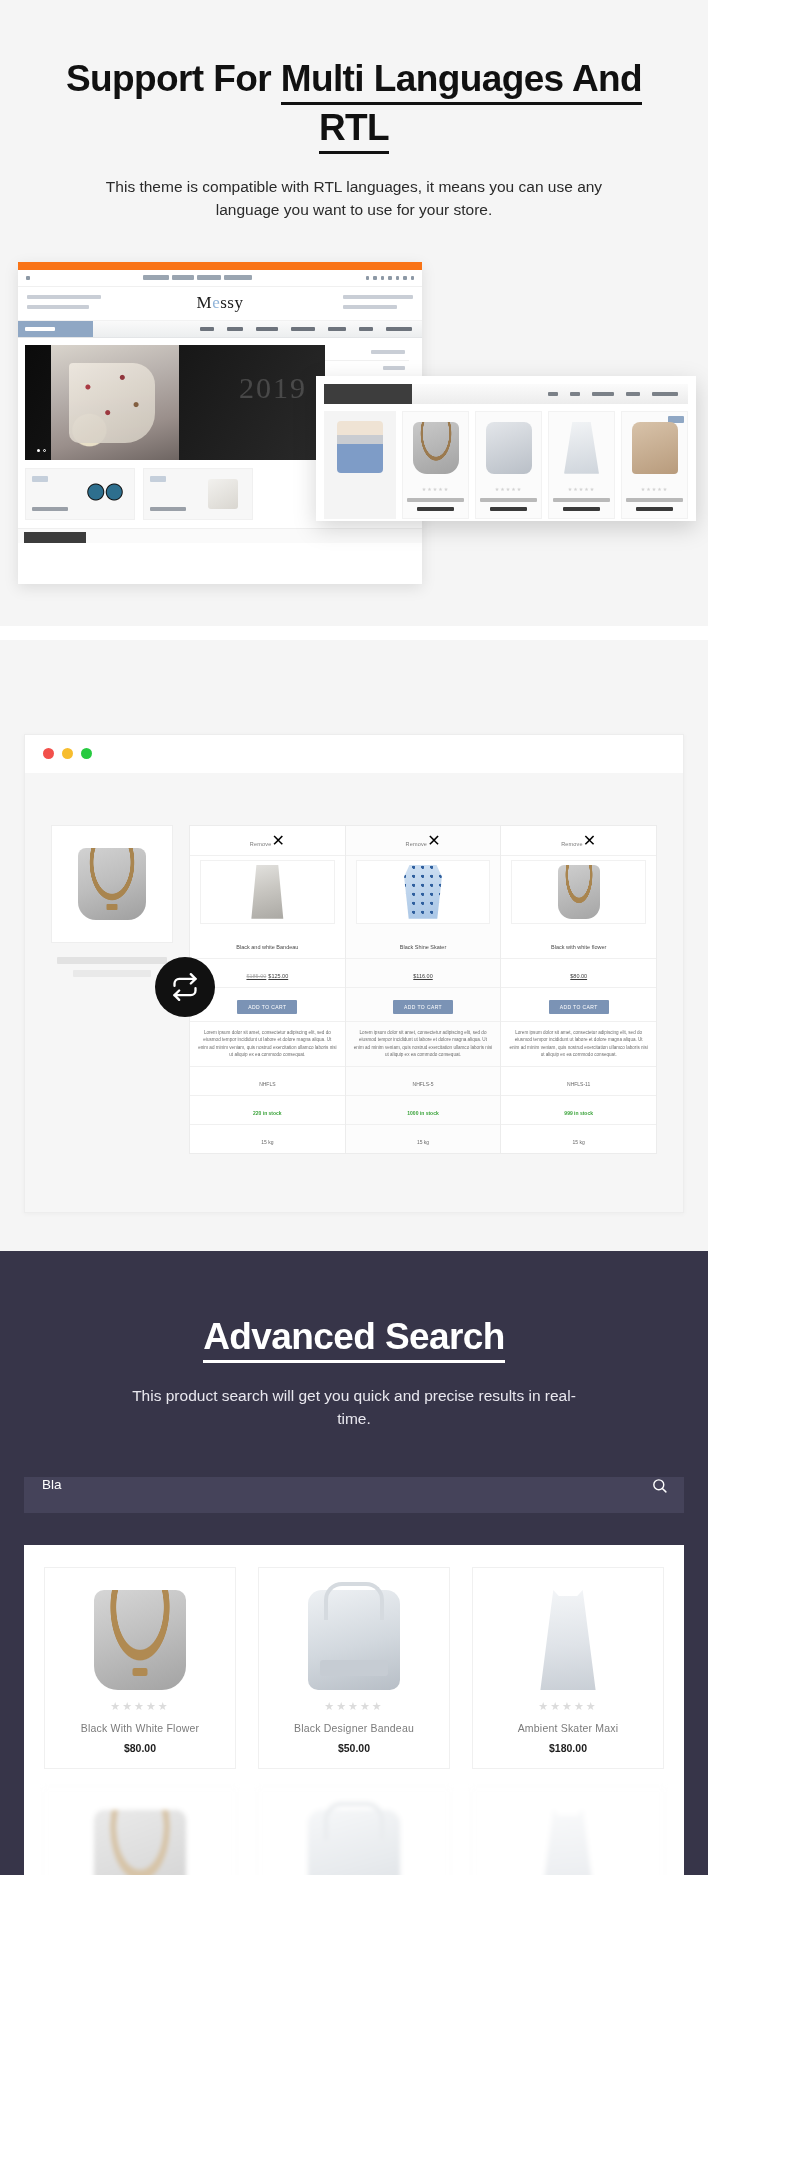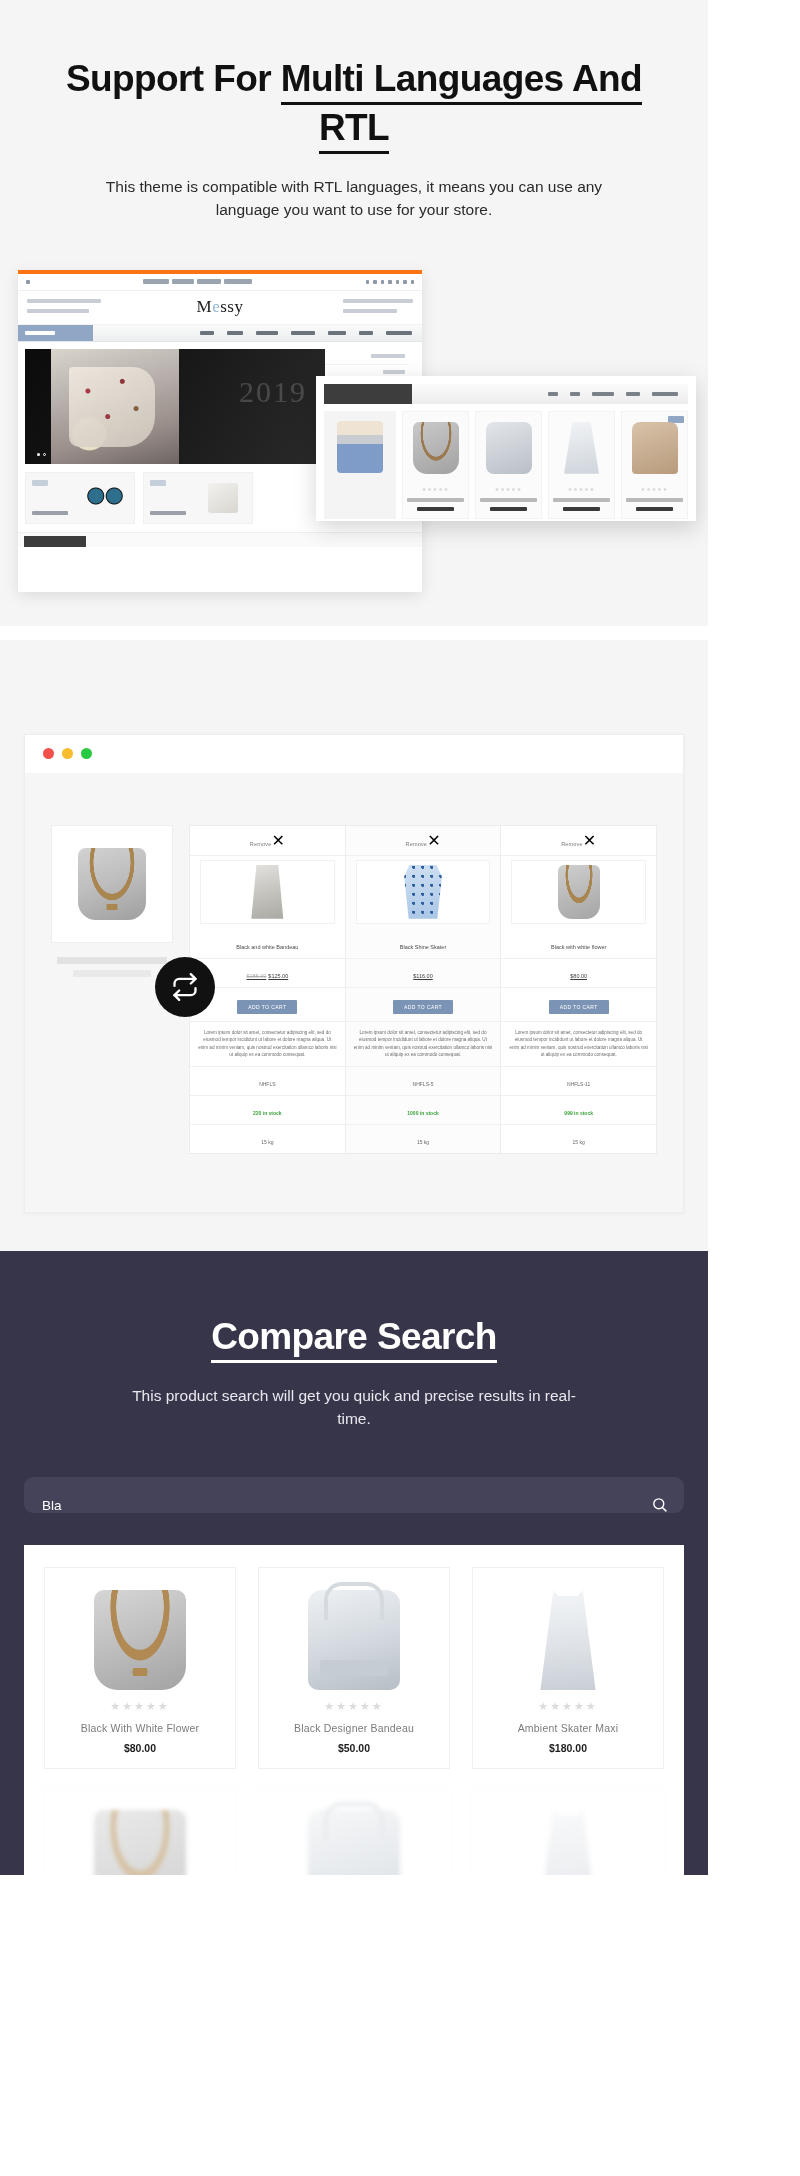--- a/index.html
+++ b/index.html
@@ -46,25 +46,24 @@
     position: relative;
     width: 700px;
     height: 330px;
     margin: 36px auto 0;
   }
   .rtl-win {
     position: absolute;
     left: 14px; top: 4px;
     width: 404px; height: 322px;
     background: #ffffff;
-    border-top: 4px solid #f97316;
+    border-top: 8px solid #f97316;
     box-shadow: 0 4px 14px rgba(0,0,0,.10);
     overflow: hidden;
     font-size: 4px;
-    margin-top: 8px;
   }
   .rtl-topbar {
     height: 17px; background:#fff; display:flex; align-items:center;
     justify-content:space-between; padding:0 8px; border-bottom:1px solid #f0f0f0;
   }
   .rtl-dots { display:flex; gap:3px; }
   .rtl-pill { height:5px; border-radius:1px; background:#9aa5b1; }
   .rtl-icons { display:flex; gap:4px; }
   .rtl-sq { width:3.5px; height:3.5px; background:#8d99a6; border-radius:1px; }
   .rtl-brandrow {
@@ -209,22 +208,22 @@
   .cmp-wt    { font-size:5px; color:#6a6a6a; }
   .cmp-icon-circle {
     position:absolute; left:130px; top:184px; width:60px; height:60px; border-radius:50%;
     background:#111111; display:flex; align-items:center; justify-content:center;
   }
   .cmp-icon-circle svg { width:28px; height:28px; }
 
   
   .search-wrap { width:660px; margin:46px auto 0; }
   .search-box {
-    height:36px; background:#45435a; border-radius:9px;
-    display:flex; align-items:flex-end; padding:0 16px 0 18px;
+    height:36px; background:#45435a; border-radius:0;
+    display:flex; align-items:flex-start; padding:0 16px 0 18px;
   }
   .search-box input {
     flex:1; background:transparent; border:none; outline:none;
     color:#ffffff; font-size:13.5px; font-family:"Liberation Sans", sans-serif;
   }
   .search-box input::placeholder { color:#9e9bb0; }
   .search-icon { width:17px; height:17px; color:#ffffff; flex:0 0 auto; }
   .results-panel {
     width:660px; margin:32px auto 0; background:#ffffff;
     padding:22px 20px 0; position:relative; overflow:hidden; height:330px;
@@ -500,21 +499,21 @@
             <polyline points="7 23 3 19 7 15"></polyline>
             <path d="M21 13v2a4 4 0 0 1-4 4H3"></path>
           </svg>
         </div>
       </div>
     </div>
   </section>
 
   <section class="section sec-search">
     <div class="head-wrap">
-      <h2 class="title"><span class="ul">Compare Search</span></h2>
+      <h2 class="title"><span class="ul">Advanced Search</span></h2>
       <p class="subtitle">This product search will get you quick and precise results in real-time.</p>
     </div>
 
     <div class="search-wrap">
       <div class="search-box">
         <input type="text" value="Bla" placeholder="Search products..." style="">
         <svg class="search-icon" viewBox="0 0 24 24" fill="none" stroke="currentColor" stroke-width="2" stroke-linecap="round">
           <circle cx="11" cy="11" r="7"></circle>
           <line x1="16.5" y1="16.5" x2="21" y2="21"></line>
         </svg>

